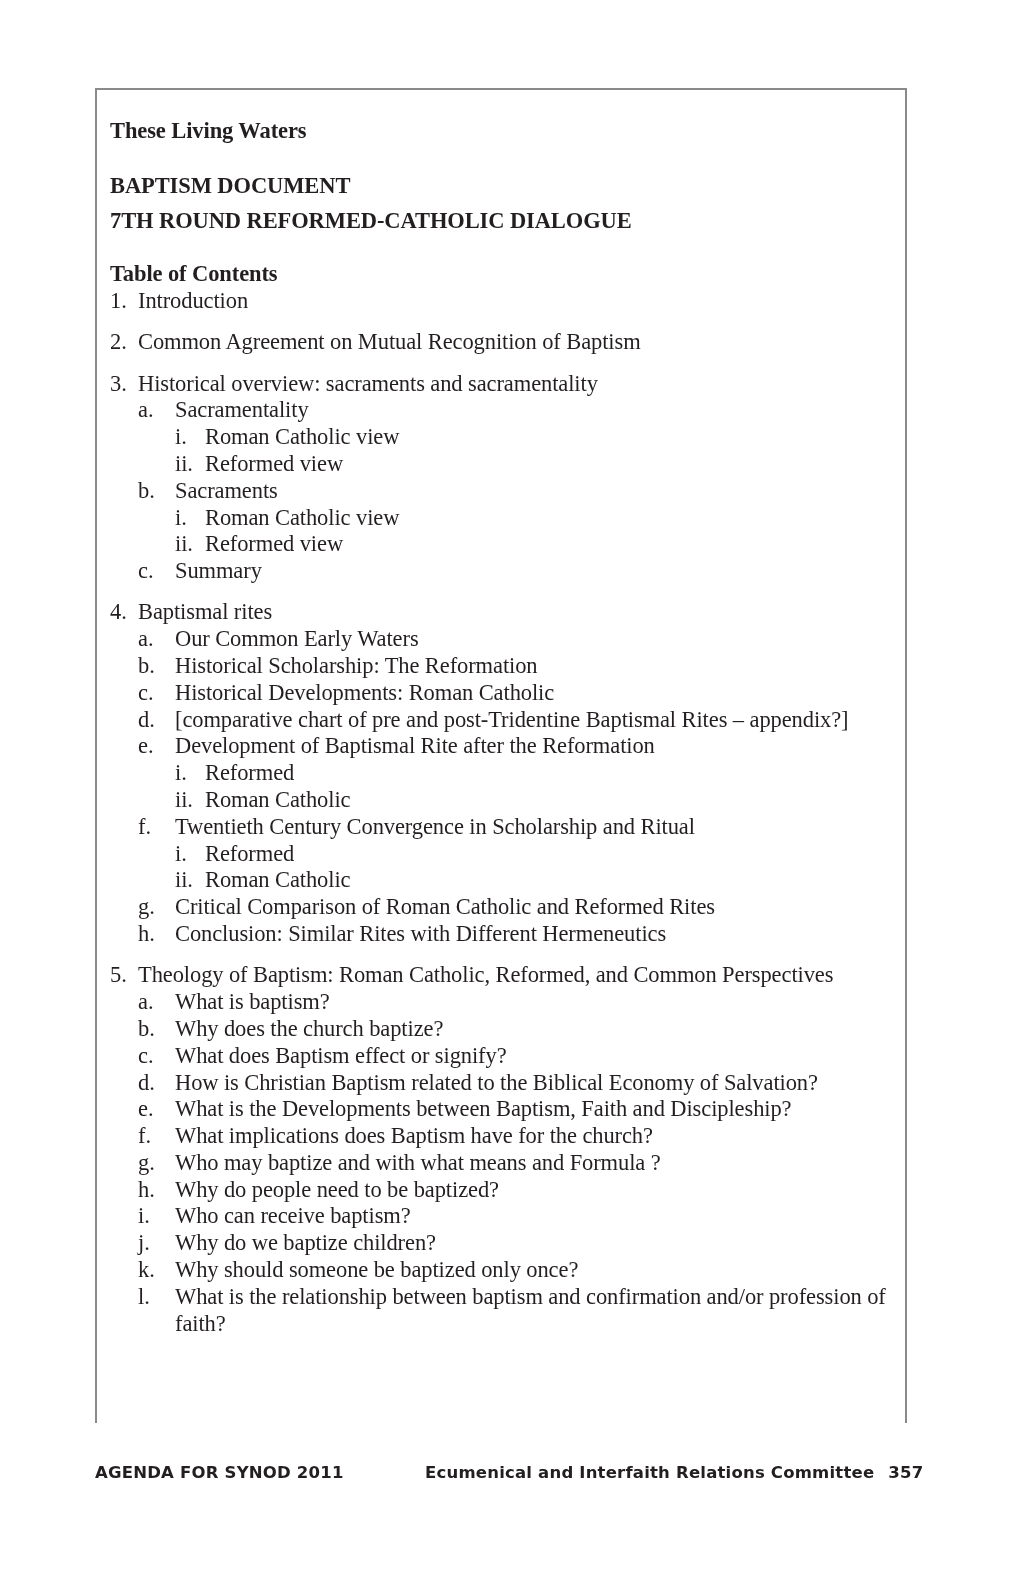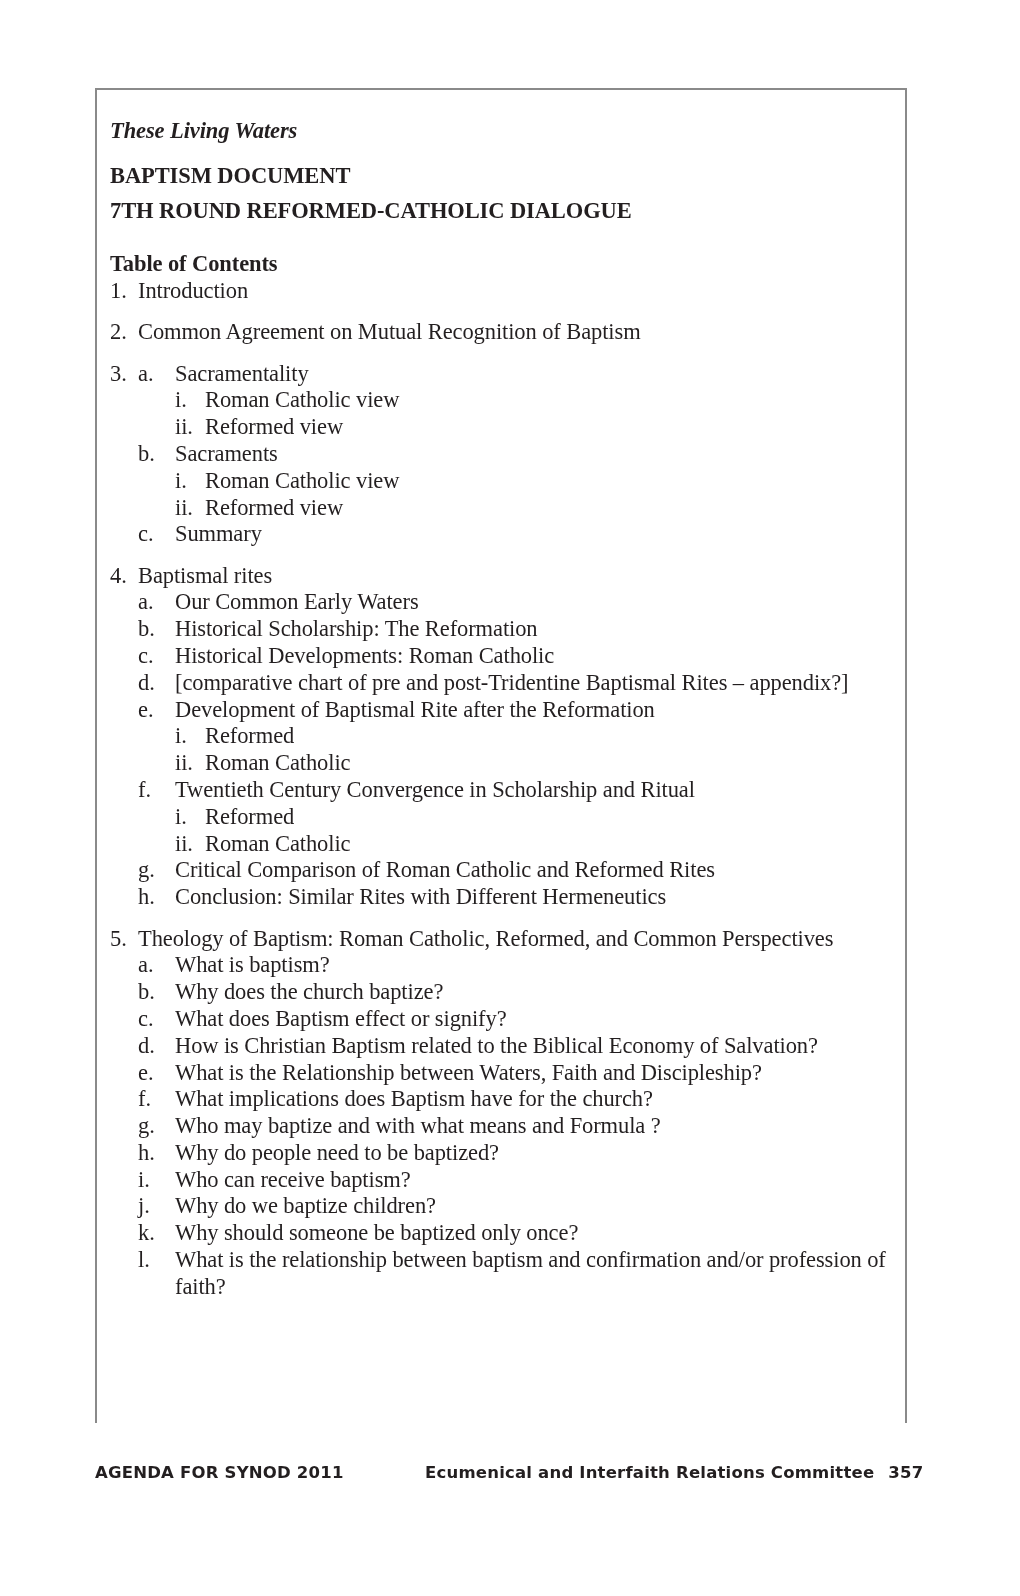--- a/index.html
+++ b/index.html
@@ -33,21 +33,21 @@
     width: 780px;
     font-family: "Liberation Serif", "DejaVu Serif", serif;
     font-size: 22.5px;
     line-height: 26.8px;
     letter-spacing: -0.1px;
   }
   .heading {
     font-weight: bold;
     margin: 0;
   }
-  .title { margin-bottom: 18px; font-style: italic; }
+  .title { margin-bottom: 28px; }
   .doc-title { }
   .doc-subtitle { margin-bottom: 26.8px; margin-top: 8px; }
   .toc-heading { }
   ol.toc, ol.sub, ol.subsub {
     list-style: none;
     margin: 0;
     padding: 0;
   }
   .lvl1 {
     position: relative;
@@ -109,21 +109,21 @@
 <div class="frame"></div>
 
 <div class="content">
   <p class="heading title">These Living Waters</p>
   <p class="heading doc-title">BAPTISM DOCUMENT</p>
   <p class="heading doc-subtitle">7TH ROUND REFORMED-CATHOLIC DIALOGUE</p>
   <p class="heading toc-heading">Table of Contents</p>
   <ol class="toc" id="toc">
       <li class="lvl1"><span class="marker">1.</span><span class="label">Introduction</span></li>
       <li class="lvl1"><span class="marker">2.</span><span class="label">Common Agreement on Mutual Recognition of Baptism</span></li>
-      <li class="lvl1"><span class="marker">3.</span><ol class="sub">
+      <li class="lvl1"><span class="marker">3.</span><span class="label">Historical overview: sacraments and sacramentality</span><ol class="sub">
           <li class="lvl2"><span class="marker">a.</span><span class="label">Sacramentality</span><ol class="subsub">
               <li class="lvl3"><span class="marker">i.</span><span class="label">Roman Catholic view</span></li>
               <li class="lvl3"><span class="marker">ii.</span><span class="label">Reformed view</span></li>
             </ol></li>
           <li class="lvl2"><span class="marker">b.</span><span class="label">Sacraments</span><ol class="subsub">
               <li class="lvl3"><span class="marker">i.</span><span class="label">Roman Catholic view</span></li>
               <li class="lvl3"><span class="marker">ii.</span><span class="label">Reformed view</span></li>
             </ol></li>
           <li class="lvl2"><span class="marker">c.</span><span class="label">Summary</span></li>
         </ol></li>
@@ -141,21 +141,21 @@
               <li class="lvl3"><span class="marker">ii.</span><span class="label">Roman Catholic</span></li>
             </ol></li>
           <li class="lvl2"><span class="marker">g.</span><span class="label">Critical Comparison of Roman Catholic and Reformed Rites</span></li>
           <li class="lvl2"><span class="marker">h.</span><span class="label">Conclusion: Similar Rites with Different Hermeneutics</span></li>
         </ol></li>
       <li class="lvl1"><span class="marker">5.</span><span class="label">Theology of Baptism: Roman Catholic, Reformed, and Common Perspectives</span><ol class="sub">
           <li class="lvl2"><span class="marker">a.</span><span class="label">What is baptism?</span></li>
           <li class="lvl2"><span class="marker">b.</span><span class="label">Why does the church baptize?</span></li>
           <li class="lvl2"><span class="marker">c.</span><span class="label">What does Baptism effect or signify?</span></li>
           <li class="lvl2"><span class="marker">d.</span><span class="label">How is Christian Baptism related to the Biblical Economy of Salvation?</span></li>
-          <li class="lvl2"><span class="marker">e.</span><span class="label">What is the Relationship between Waters, Faith and Discipleship?</span></li>
+          <li class="lvl2"><span class="marker">e.</span><span class="label">What is the Developments between Baptism, Faith and Discipleship?</span></li>
           <li class="lvl2"><span class="marker">f.</span><span class="label"> What implications does Baptism have for the church?</span></li>
           <li class="lvl2"><span class="marker">g.</span><span class="label">Who may baptize and with what means and Formula ?</span></li>
           <li class="lvl2"><span class="marker">h.</span><span class="label">Why do people need to be baptized?</span></li>
           <li class="lvl2"><span class="marker">i.</span><span class="label">Who can receive baptism?</span></li>
           <li class="lvl2"><span class="marker">j.</span><span class="label">Why do we baptize children?</span></li>
           <li class="lvl2"><span class="marker">k.</span><span class="label">Why should someone be baptized only once?</span></li>
           <li class="lvl2"><span class="marker">l.</span><span class="label">What is the relationship between baptism and confirmation and/or profession of faith?</span></li>
         </ol></li>
     </ol>
 </div>

